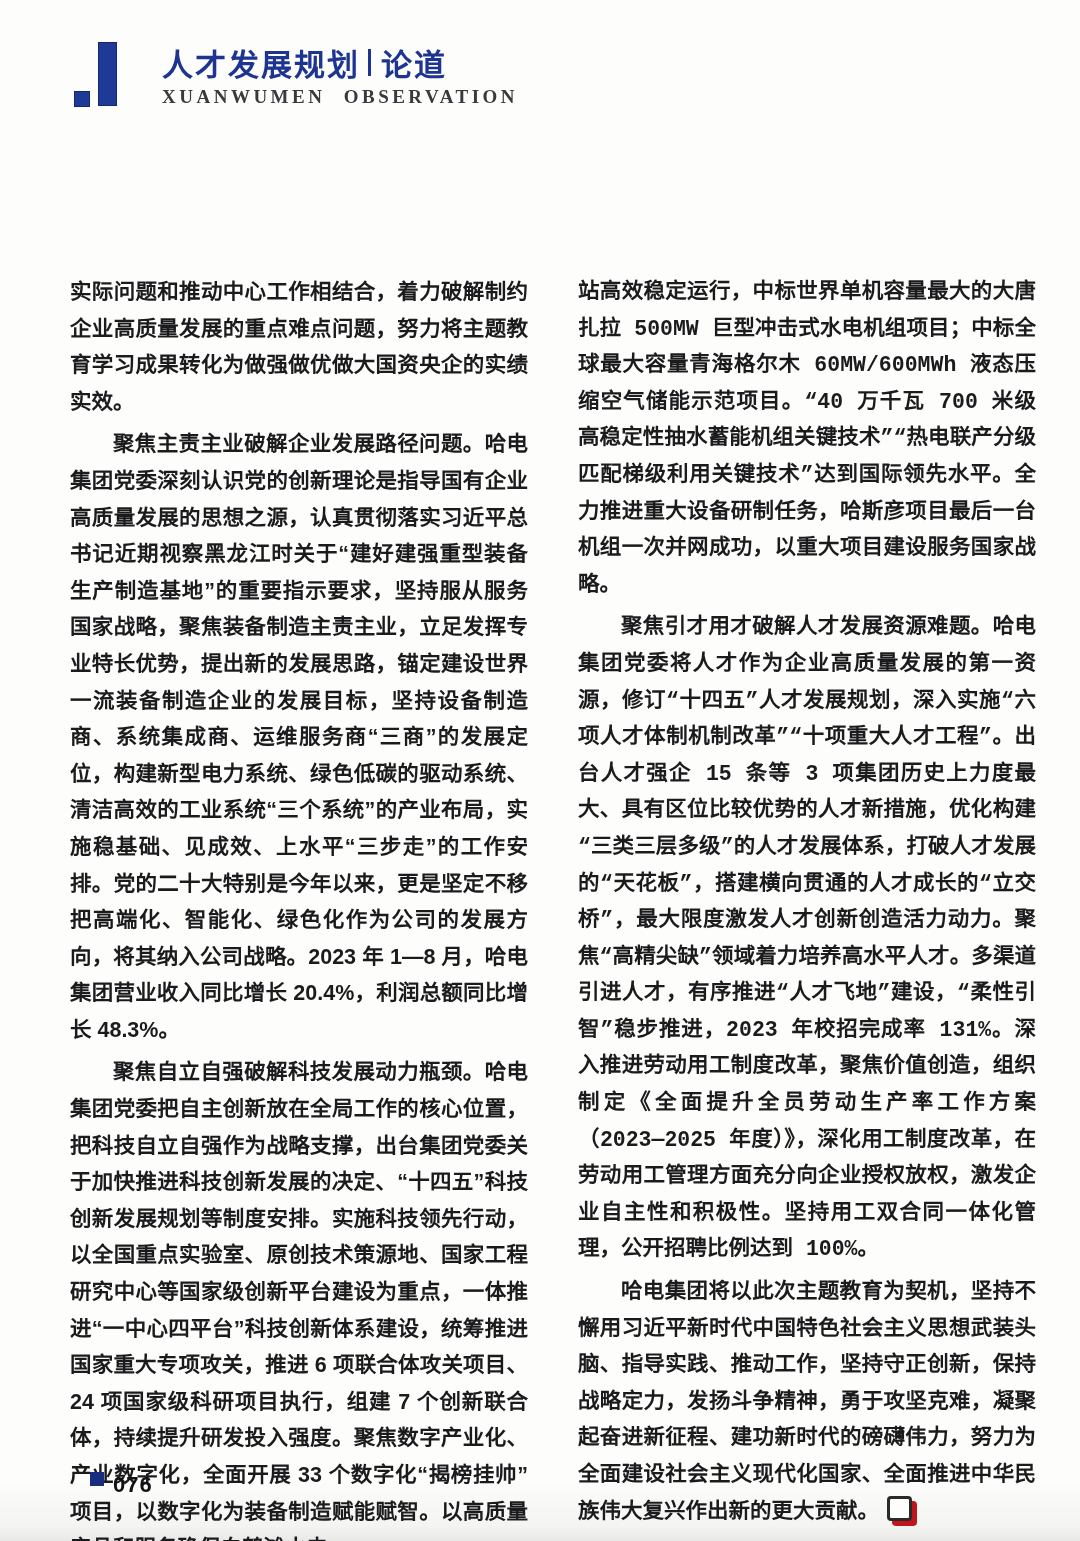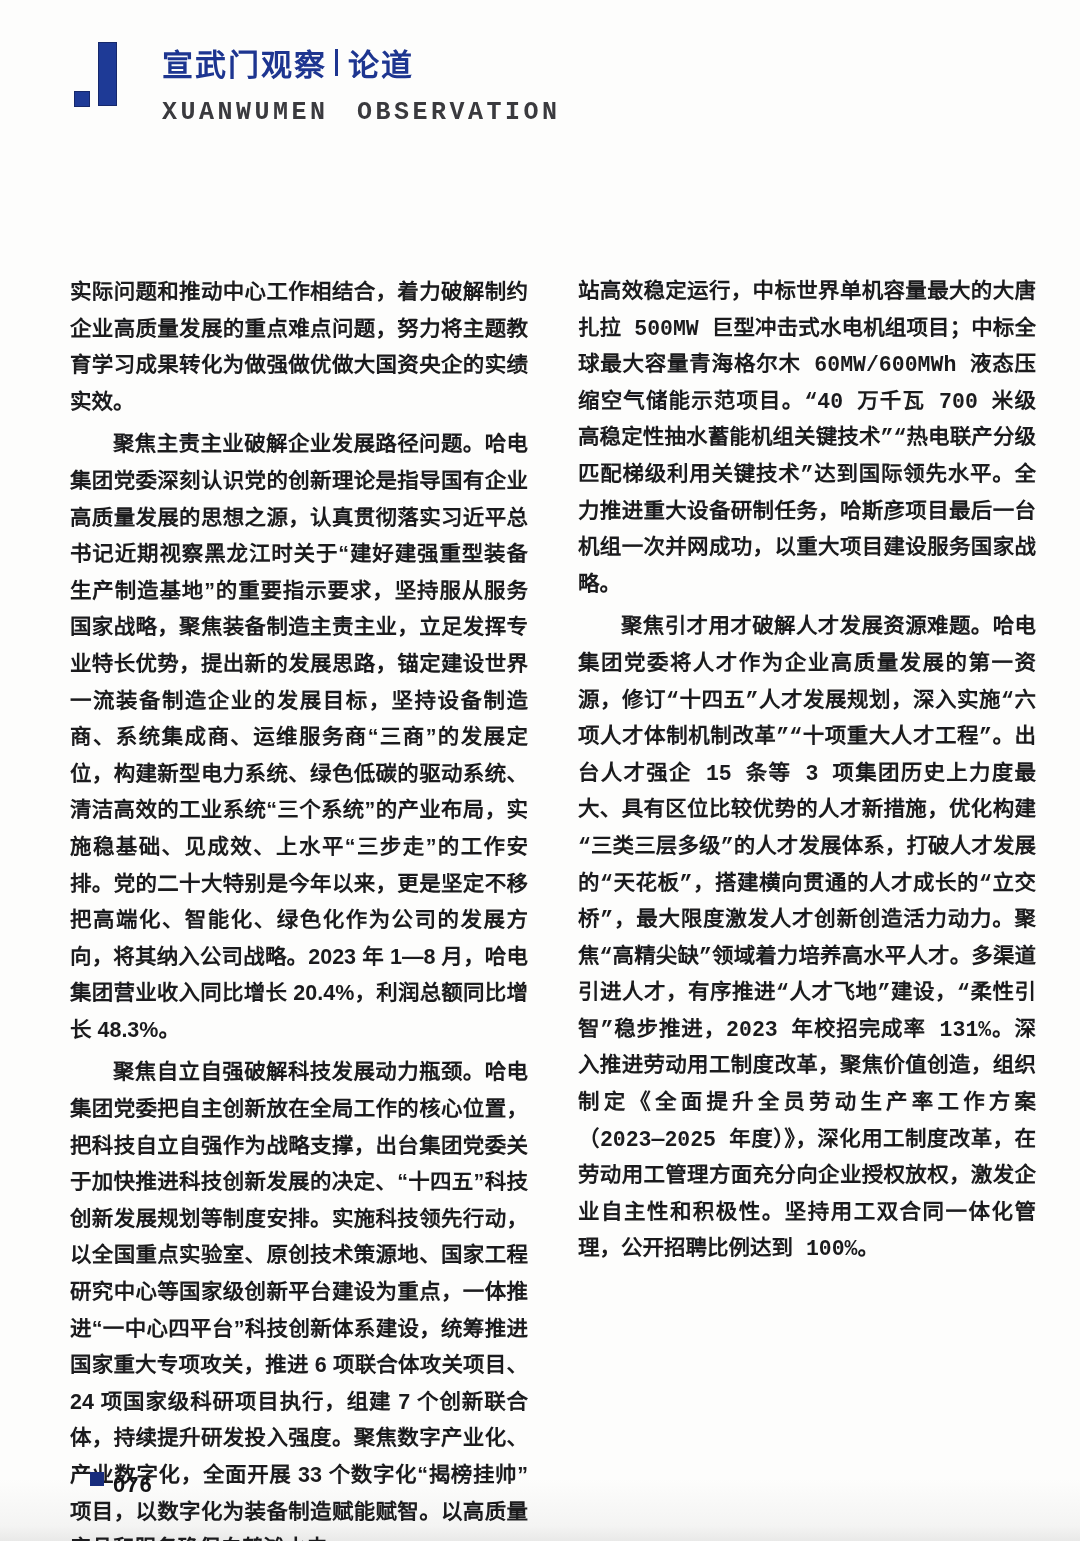--- a/index.html
+++ b/index.html
@@ -62,23 +62,23 @@
     color: #1d3590;
     letter-spacing: 2px;
   }
   .masthead-divider {
     width: 3px;
     height: 27px;
     background: #1d3590;
     margin: 0 10px 0 8px;
   }
   .masthead-en {
-    margin-top: 16px;
-    font-family: Liberation Mono, monospace;
-    font-size: 25px;
+    margin-top: 4px;
+    font-family: Liberation Serif, serif;
+    font-size: 19px;
     font-weight: bold;
     color: #3a3a3e;
     letter-spacing: 3.5px;
     word-spacing: 10px;
     white-space: nowrap;
   }
 
   
   .column {
     position: absolute;
@@ -134,37 +134,38 @@
 
 <div class="page">
 
   <div class="masthead">
     <div class="logo-mark">
       <div class="logo-bar-small"></div>
       <div class="logo-bar-tall"></div>
     </div>
     <div class="masthead-text">
       <div class="masthead-cn-row">
-        <span class="masthead-cn">宣武门观察</span>
+        <span class="masthead-cn">人才发展规划</span>
         <span class="masthead-divider"></span>
         <span class="masthead-cn">论道</span>
       </div>
       <div class="masthead-en">XUANWUMEN OBSERVATION</div>
     </div>
   </div>
 
   <div class="column column-left">
     <p class="para">实际问题和推动中心工作相结合，着力破解制约企业高质量发展的重点难点问题，努力将主题教育学习成果转化为做强做优做大国资央企的实绩实效。</p>
     <p class="para indent">聚焦主责主业破解企业发展路径问题。哈电集团党委深刻认识党的创新理论是指导国有企业高质量发展的思想之源，认真贯彻落实习近平总书记近期视察黑龙江时关于“建好建强重型装备生产制造基地”的重要指示要求，坚持服从服务国家战略，聚焦装备制造主责主业，立足发挥专业特长优势，提出新的发展思路，锚定建设世界一流装备制造企业的发展目标，坚持设备制造商、系统集成商、运维服务商“三商”的发展定位，构建新型电力系统、绿色低碳的驱动系统、清洁高效的工业系统“三个系统”的产业布局，实施稳基础、见成效、上水平“三步走”的工作安排。党的二十大特别是今年以来，更是坚定不移把高端化、智能化、绿色化作为公司的发展方向，将其纳入公司战略。2023 年 1—8 月，哈电集团营业收入同比增长 20.4%，利润总额同比增长 48.3%。</p>
     <p class="para indent">聚焦自立自强破解科技发展动力瓶颈。哈电集团党委把自主创新放在全局工作的核心位置，把科技自立自强作为战略支撑，出台集团党委关于加快推进科技创新发展的决定、“十四五”科技创新发展规划等制度安排。实施科技领先行动，以全国重点实验室、原创技术策源地、国家工程研究中心等国家级创新平台建设为重点，一体推进“一中心四平台”科技创新体系建设，统筹推进国家重大专项攻关，推进 6 项联合体攻关项目、24 项国家级科研项目执行，组建 7 个创新联合体，持续提升研发投入强度。聚焦数字产业化、产业数字化，全面开展 33 个数字化“揭榜挂帅”项目，以数字化为装备制造赋能赋智。以高质量产品和服务确保白鹤滩水电</p>
   </div>
 
   <div class="column column-right">
     <p class="para">站高效稳定运行，中标世界单机容量最大的大唐扎拉 500MW 巨型冲击式水电机组项目；中标全球最大容量青海格尔木 60MW/600MWh 液态压缩空气储能示范项目。“40 万千瓦 700 米级高稳定性抽水蓄能机组关键技术”“热电联产分级匹配梯级利用关键技术”达到国际领先水平。全力推进重大设备研制任务，哈斯彦项目最后一台机组一次并网成功，以重大项目建设服务国家战略。</p>
     <p class="para indent">聚焦引才用才破解人才发展资源难题。哈电集团党委将人才作为企业高质量发展的第一资源，修订“十四五”人才发展规划，深入实施“六项人才体制机制改革”“十项重大人才工程”。出台人才强企 15 条等 3 项集团历史上力度最大、具有区位比较优势的人才新措施，优化构建“三类三层多级”的人才发展体系，打破人才发展的“天花板”，搭建横向贯通的人才成长的“立交桥”，最大限度激发人才创新创造活力动力。聚焦“高精尖缺”领域着力培养高水平人才。多渠道引进人才，有序推进“人才飞地”建设，“柔性引智”稳步推进，2023 年校招完成率 131%。深入推进劳动用工制度改革，聚焦价值创造，组织制定《全面提升全员劳动生产率工作方案（2023—2025 年度）》，深化用工制度改革，在劳动用工管理方面充分向企业授权放权，激发企业自主性和积极性。坚持用工双合同一体化管理，公开招聘比例达到 100%。</p>
+    <p class="para indent"><span>哈电集团将以此次主题教育为契机，坚持不懈用习近平新时代中国特色社会主义思想武装头脑、指导实践、推动工作，坚持守正创新，保持战略定力，发扬斗争精神，勇于攻坚克难，凝聚起奋进新征程、建功新时代的磅礴伟力，努力为全面建设社会主义现代化国家、全面推进中华民族伟大复兴作出新的更大贡献。</span><span class="end-mark"></span></p>
   </div>
 
   <div class="footer">
     <span class="footer-square"></span>
     <span class="page-number">076</span>
   </div>
 
 </div>
 
 </body></html>

